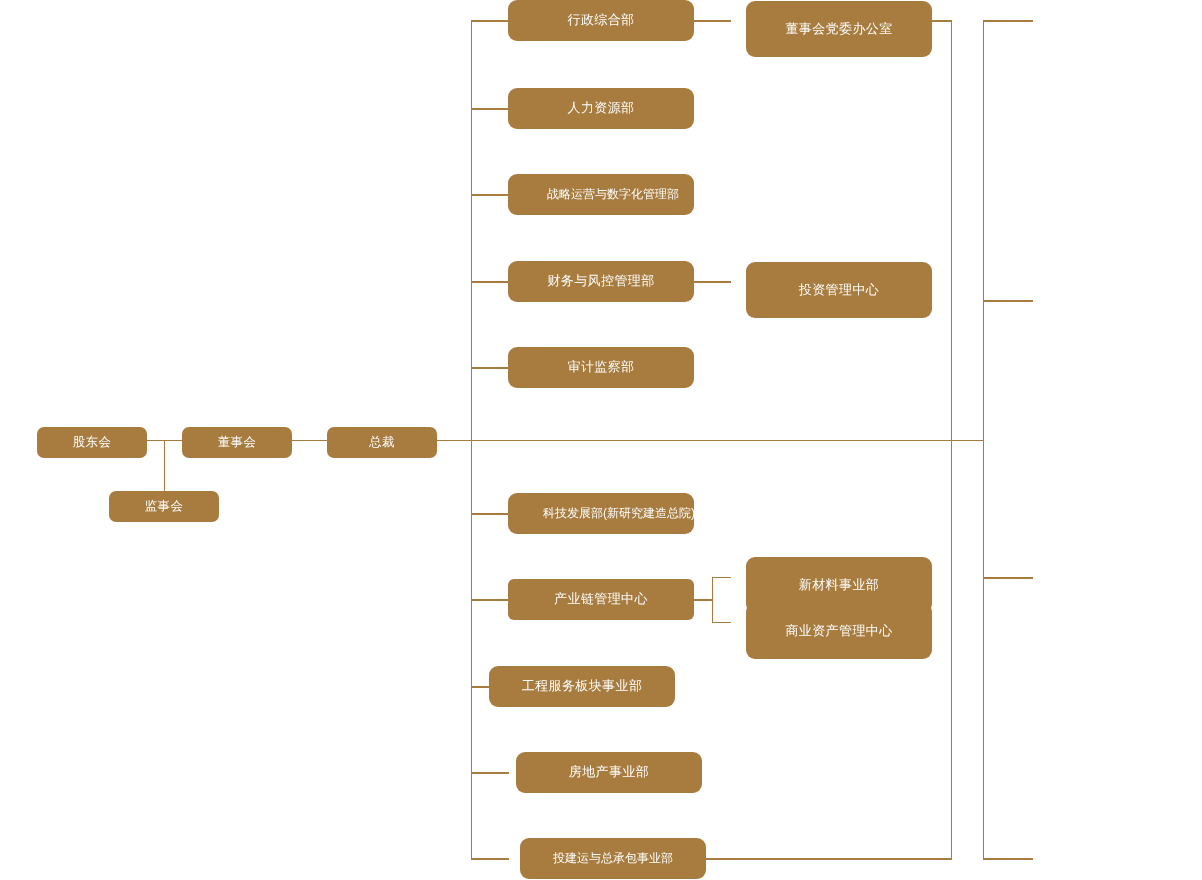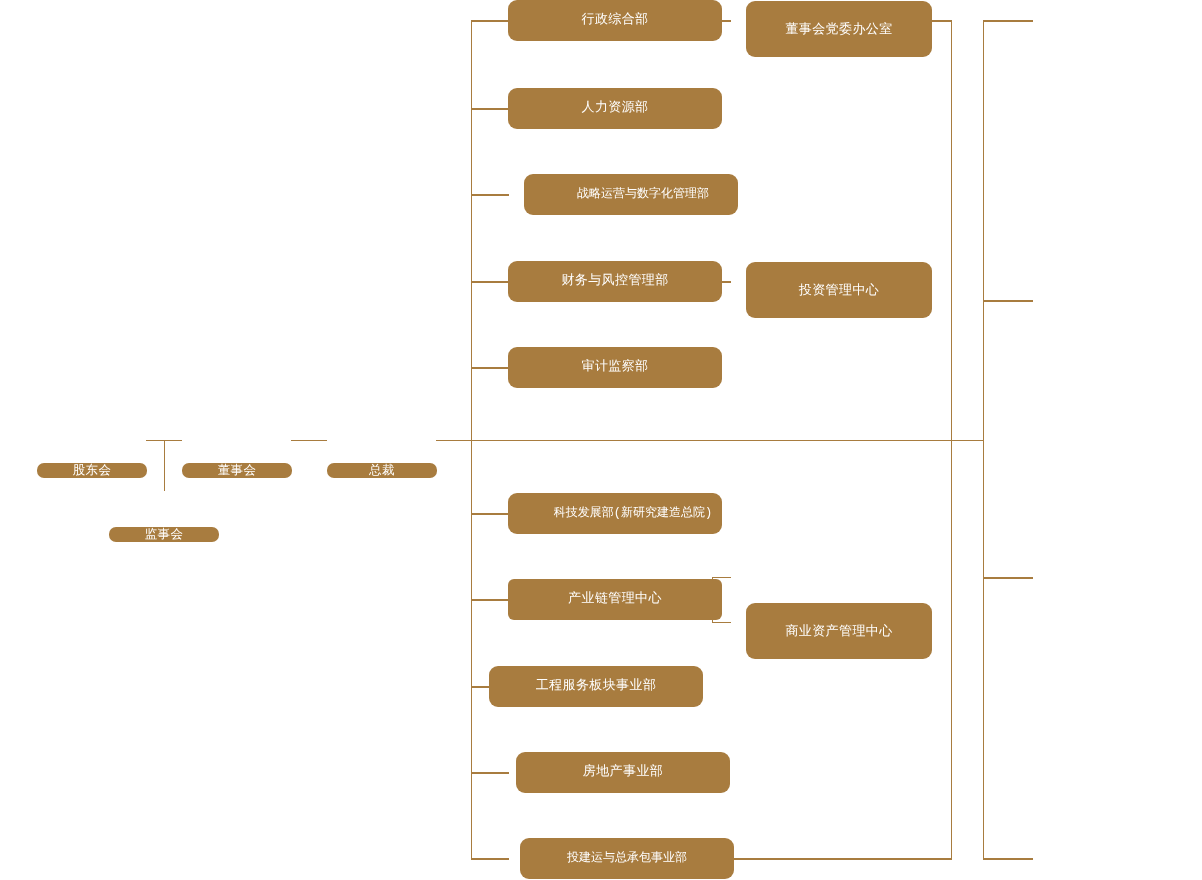--- a/index.html
+++ b/index.html
@@ -28,30 +28,28 @@
     align-items: center;
     justify-content: center;
     text-align: center;
     line-height: 1.15;
     letter-spacing: .4px;
     white-space: nowrap;
     user-select: none;
   }
   .node.lvl0 {
     width: 110px;
-    height: 15px;
+    height: 31px;
     font-size: 12.5px;
     border-radius: 7px;
-    margin-top: 36px;
   }
   .node.lvl1 {
-    width: 214px;
+    width: 186px;
     height: 41px;
     font-size: 13px;
-    font-family: Liberation Mono, monospace;
   }
   .node.lvl1.tight {
     font-size: 12px;
     letter-spacing: 0;
   }
   .node.lvl2 {
     width: 186px;
     height: 56px;
     font-size: 13px;
     margin-left: 16px;
@@ -89,21 +87,21 @@
 
   <div class="ln v" style="left:470.5px; top:20px; height:839px;"></div>
 
   <div class="ln h" style="left:471px; top:20px; width:38px;"></div>
   <div class="node lvl1" style="left:508px; top:0px;">行政综合部</div>
 
   <div class="ln h" style="left:471px; top:108px; width:38px;"></div>
   <div class="node lvl1" style="left:508px; top:88px;">人力资源部</div>
 
   <div class="ln h" style="left:471px; top:194px; width:38px;"></div>
-  <div class="node lvl1 tight" style="left:524px; top:174px;padding-left:24px;">战略运营与数字化管理部</div>
+  <div class="node lvl1 tight" style="left:508px; top:174px;padding-left:24px;">战略运营与数字化管理部</div>
 
   <div class="ln h" style="left:471px; top:281px; width:38px;"></div>
   <div class="node lvl1" style="left:508px; top:261px;">财务与风控管理部</div>
 
   <div class="ln h" style="left:471px; top:367px; width:38px;"></div>
   <div class="node lvl1" style="left:508px; top:347px;">审计监察部</div>
 
   <div class="ln h" style="left:471px; top:513px; width:38px;"></div>
   <div class="node lvl1 tight" style="left:508px; top:493px;padding-left:36px;">科技发展部(新研究建造总院)</div>
 
@@ -122,20 +120,21 @@
   <div class="ln h" style="left:693px; top:20px; width:38px;"></div>
   <div class="node lvl2" style="left:730px; top:1px;">董事会党委办公室</div>
 
   <div class="ln h" style="left:693px; top:281px; width:38px;"></div>
   <div class="node lvl2" style="left:730px; top:262px;">投资管理中心</div>
 
   <div class="ln h" style="left:693px; top:599px; width:20px;"></div>
   <div class="ln thin v" style="left:712px; top:577px; height:46px;"></div>
 
   <div class="ln thin h" style="left:712px; top:577px; width:19px;"></div>
+  <div class="node lvl2" style="left:730px; top:557px;">新材料事业部</div>
 
   <div class="ln thin h" style="left:712px; top:622px; width:19px;"></div>
   <div class="node lvl2" style="left:730px; top:603px;">商业资产管理中心</div>
 
   <div class="ln h" style="left:915px; top:20px; width:37px;"></div>
   <div class="ln v" style="left:950.5px; top:20px; height:839px;"></div>
   <div class="ln h" style="left:693px; top:858px; width:259px;"></div>
 
   <div class="ln v" style="left:982.5px; top:20px; height:839px;"></div>
 

